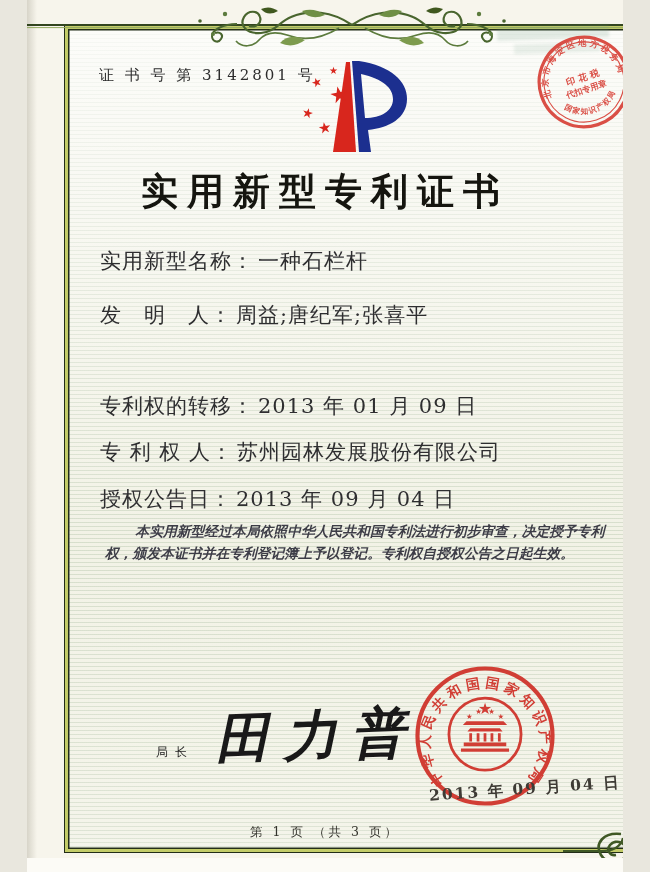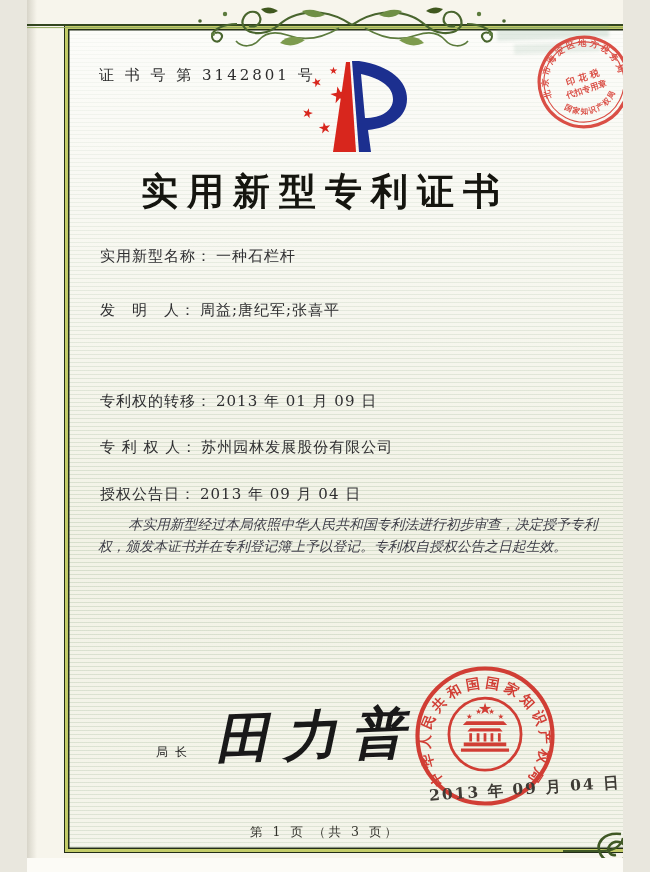--- a/index.html
+++ b/index.html
@@ -25,27 +25,27 @@
   .logo{position:absolute;left:266px;top:58px;width:130px;height:102px;}
 
   .tax-stamp{position:absolute;left:509px;top:34px;width:96px;height:96px;transform:rotate(-18deg);opacity:.88;}
 
   .bleed1{position:absolute;left:470px;top:26px;width:112px;height:13px;background:#6f9c84;opacity:.18;filter:blur(1.5px);transform:rotate(-2deg);}
   .bleed2{position:absolute;left:487px;top:43px;width:86px;height:10px;background:#6f9c84;opacity:.13;filter:blur(1.5px);transform:rotate(-2deg);}
 
   .title{position:absolute;left:0;top:167px;width:100%;text-align:center;
     font-size:37px;font-weight:700;letter-spacing:9px;color:#15150f;}
 
-  .field{position:absolute;left:73px;font-size:15px;color:#2e2e30;letter-spacing:1px;white-space:nowrap;}
+  .field{position:absolute;left:73px;font-size:21px;color:#2e2e30;letter-spacing:1px;white-space:nowrap;}
   .field .lab{margin-right:4px;}
   .f0{top:247px}.f1{top:301px}.f2{top:347px}.f3{top:392px}.f4{top:438px}.f5{top:485px}
 
   .body-text{position:absolute;left:70px;top:513px;width:518px;color:#3d3d47;
     font-size:13.8px;line-height:21.6px;font-style:italic;}
-  .body-text p{margin:1px;text-indent:2.2em;}
+  .body-text p{margin:8px;text-indent:2.2em;font-weight:bold;}
 
   .director-label{position:absolute;left:129px;top:744px;font-size:12px;letter-spacing:7px;color:#1f1f1f;}
   .director-signature{position:absolute;left:188px;top:700px;font-size:54px;color:#191919;
     font-family:"DejaVu Sans","Liberation Sans",sans-serif;font-style:italic;font-weight:600;
     letter-spacing:14px;transform:rotate(-2deg);white-space:nowrap;}
 
   .grant-seal{position:absolute;left:384px;top:662px;width:148px;height:148px;opacity:.92;}
   .seal-date{position:absolute;left:402px;top:779px;font-size:15.5px;letter-spacing:2px;color:#3e3b35;
     font-weight:700;transform:rotate(-4deg);white-space:nowrap;}
 

